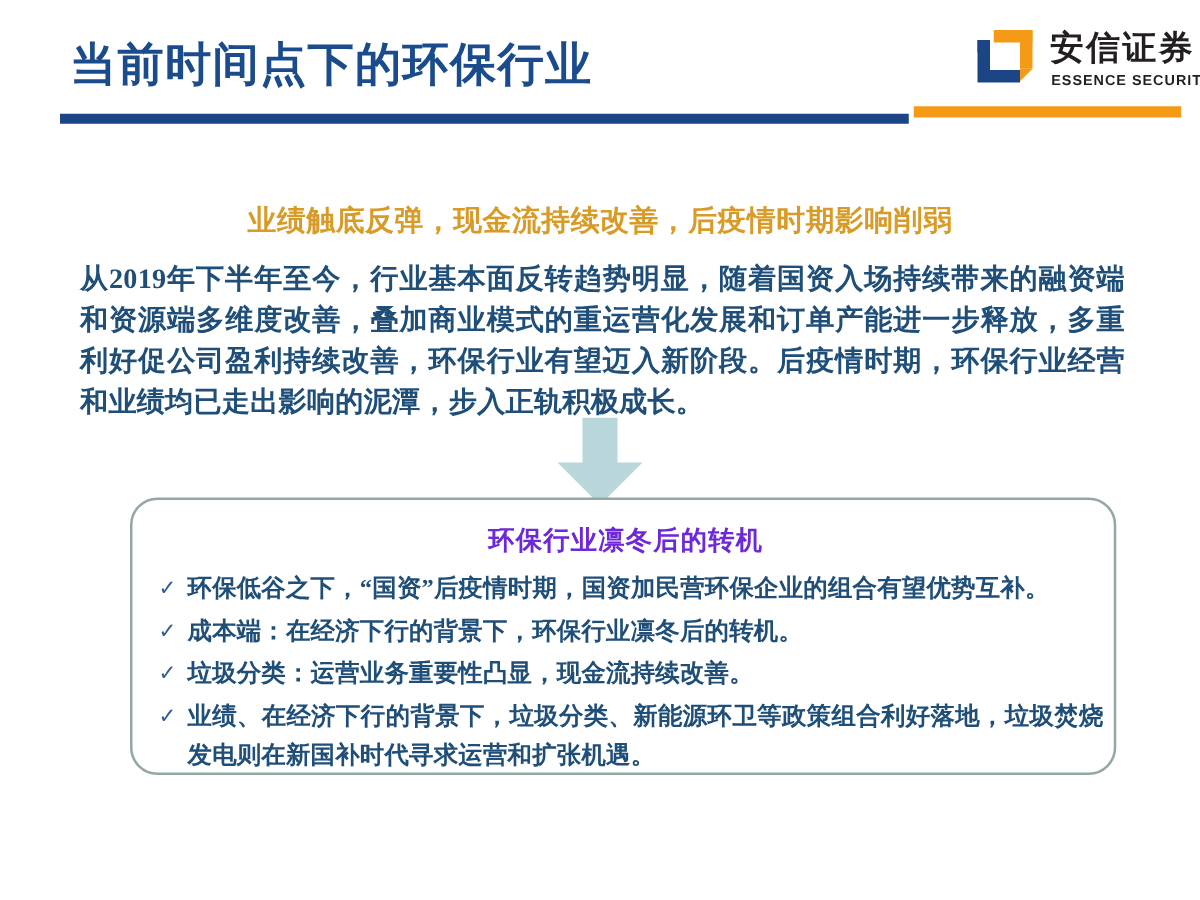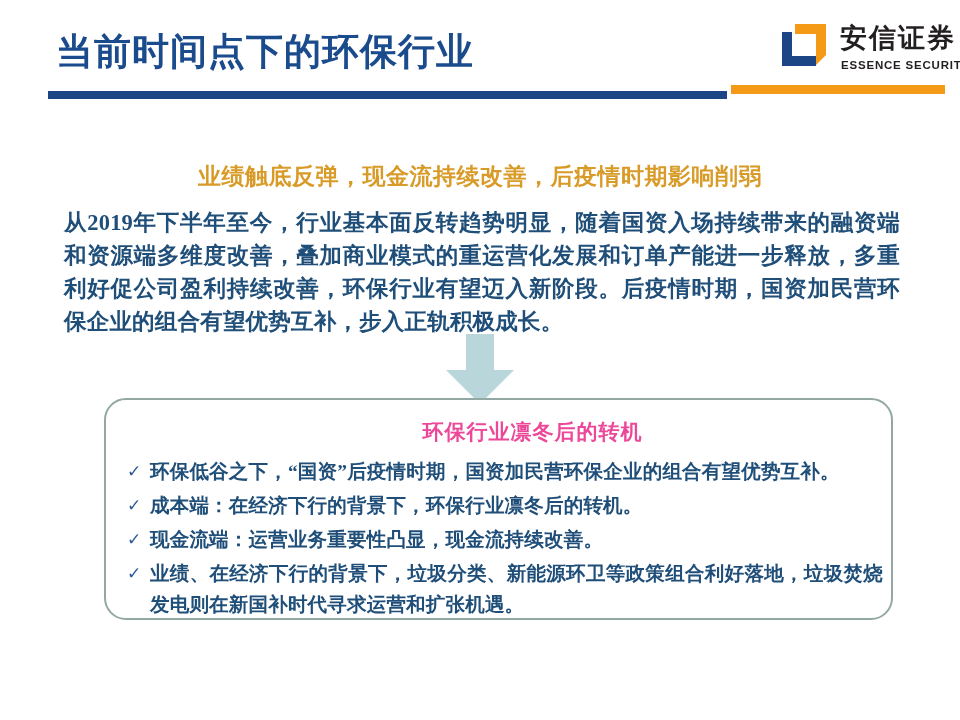--- a/index.html
+++ b/index.html
@@ -155,24 +155,23 @@
   }
   .callout-title {
     position: absolute;
     left: 0;
     top: 18px;
     width: 789px;
     text-align: center;
     font-family: "Liberation Serif", "DejaVu Serif", serif;
     font-weight: bold;
     font-size: 21px;
-    color: #ec4899;
+    color: #6d28d9;
     letter-spacing: 1px;
     white-space: nowrap;
-    padding-left: 32px;
   }
   .bullets {
     position: absolute;
     left: 12px;
     top: 56px;
     width: 765px;
   }
   .bullet-row {
     display: flex;
     align-items: flex-start;
@@ -224,21 +223,21 @@
           <path d="M2 10 L12 10 L12 20 L2 20 Z" fill="#1b4584"></path>
         </svg>
       </div>
       <div class="logo-cn">安信证券</div>
       <div class="logo-en">ESSENCE SECURITIES</div>
     </div>
   </div>
 
   <div class="subtitle">业绩触底反弹，现金流持续改善，后疫情时期影响削弱</div>
 
-  <div class="paragraph">从2019年下半年至今，行业基本面反转趋势明显，随着国资入场持续带来的融资端和资源端多维度改善，叠加商业模式的重运营化发展和订单产能进一步释放，多重利好促公司盈利持续改善，环保行业有望迈入新阶段。后疫情时期，国资加民营环保企业的组合有望优势互补，步入正轨积极成长。</div>
+  <div class="paragraph">从2019年下半年至今，行业基本面反转趋势明显，随着国资入场持续带来的融资端和资源端多维度改善，叠加商业模式的重运营化发展和订单产能进一步释放，多重利好促公司盈利持续改善，环保行业有望迈入新阶段。后疫情时期，环保行业经营和业绩均已走出影响的泥潭，步入正轨积极成长。</div>
 
   <div class="arrow-wrap">
     <svg width="100" height="72" viewBox="0 0 100 72" xmlns="http://www.w3.org/2000/svg">
       <polygon points="36,0 64,0 64,36 84,36 50,70 16,36 36,36" fill="#b9d7db"></polygon>
     </svg>
   </div>
 
   <div class="callout">
 
     <div class="callout-title">环保行业凛冬后的转机</div>
@@ -250,21 +249,21 @@
         <div class="bullet-text">环保低谷之下，“国资”后疫情时期，国资加民营环保企业的组合有望优势互补。</div>
       </div>
 
       <div class="bullet-row">
         <div class="bullet-check">✓</div>
         <div class="bullet-text">成本端：在经济下行的背景下，环保行业凛冬后的转机。</div>
       </div>
 
       <div class="bullet-row">
         <div class="bullet-check">✓</div>
-        <div class="bullet-text">现金流端：运营业务重要性凸显，现金流持续改善。</div>
+        <div class="bullet-text">垃圾分类：运营业务重要性凸显，现金流持续改善。</div>
       </div>
 
       <div class="bullet-row">
         <div class="bullet-check">✓</div>
         <div class="bullet-text">业绩、在经济下行的背景下，垃圾分类、新能源环卫等政策组合利好落地，垃圾焚烧发电则在新国补时代寻求运营和扩张机遇。</div>
       </div>
 
     </div>
   </div>
 

